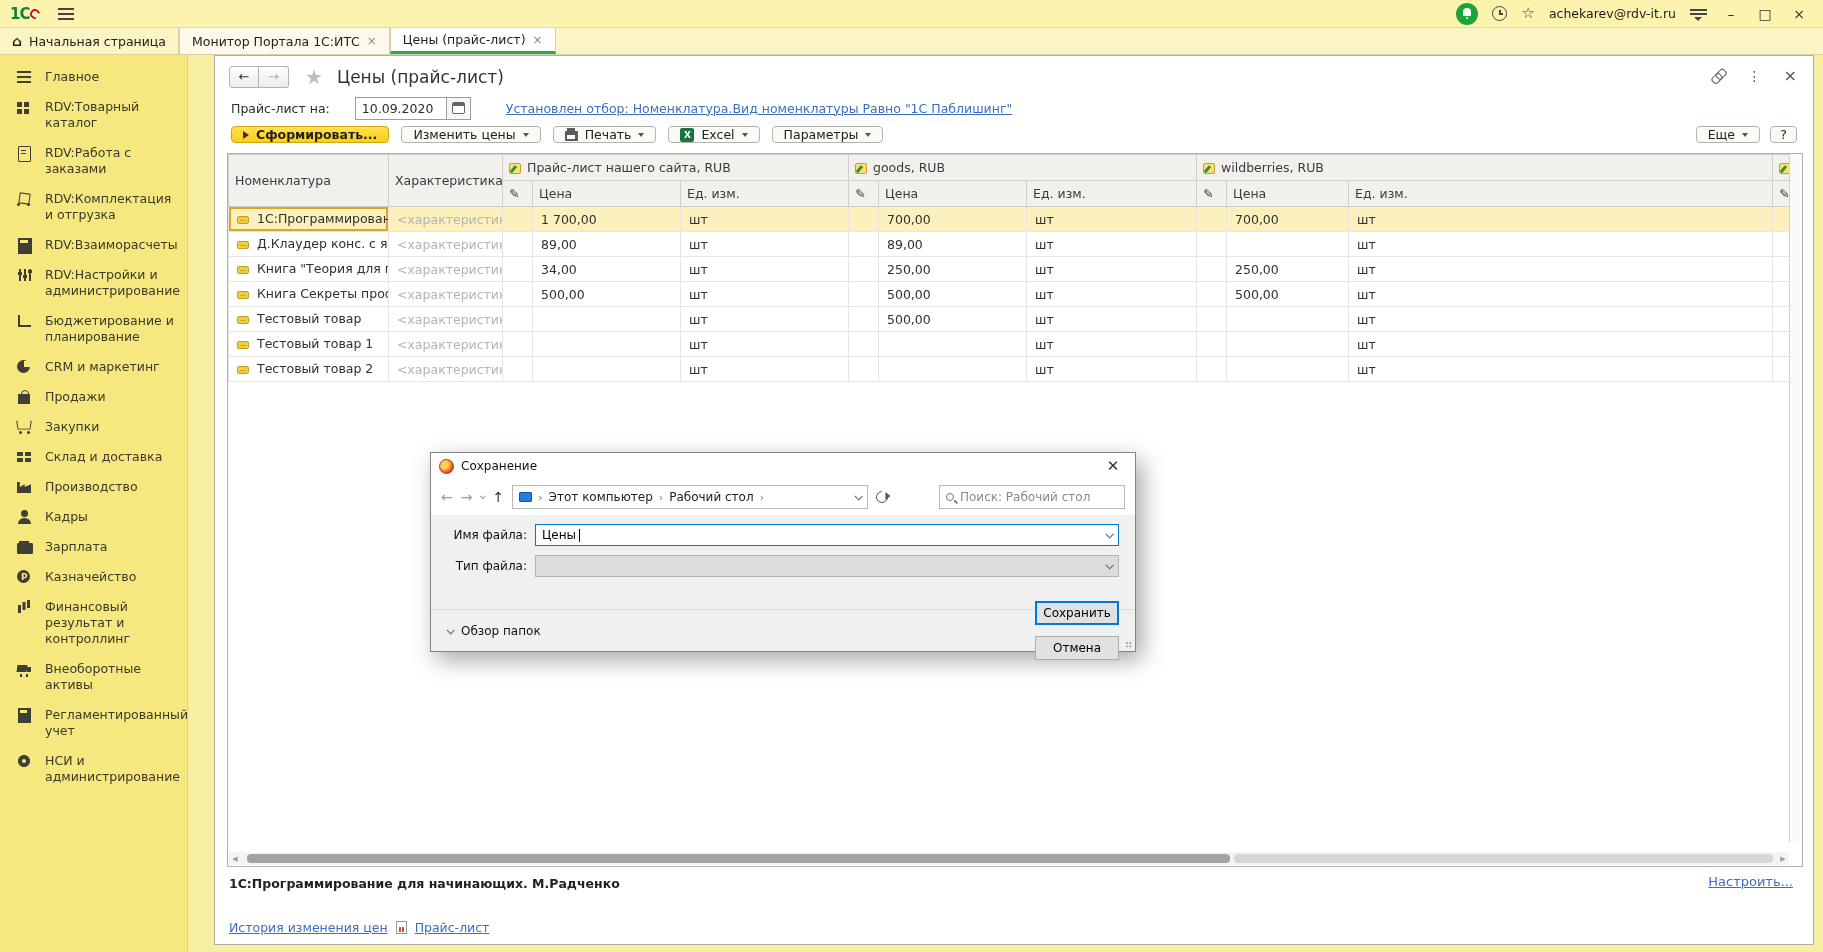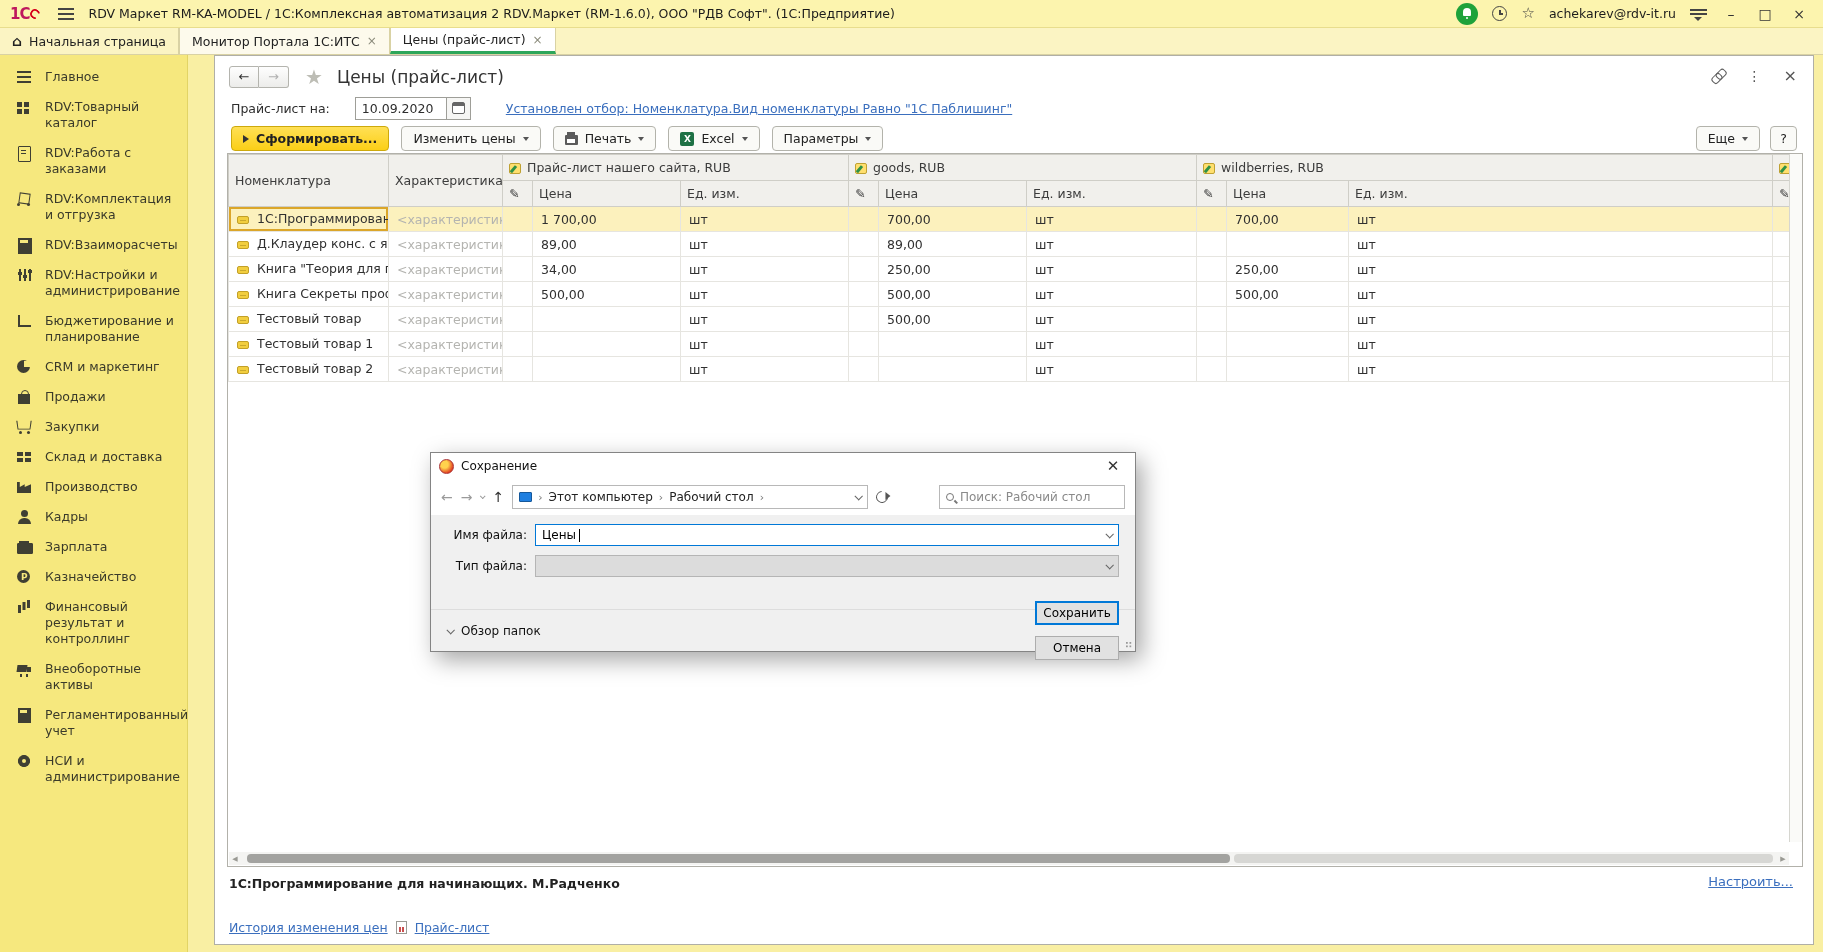--- a/index.html
+++ b/index.html
@@ -1,21 +1,21 @@
 <!DOCTYPE html>
 <html><head>
 <meta charset="utf-8">
 <style>
   * { margin:0; padding:0; box-sizing:border-box; }
   html,body { width:1823px; height:952px; overflow:hidden; }
   body { font-family:"DejaVu Sans","Liberation Sans",sans-serif; font-size:12.5px; color:#2e2e2e; background:#f9efa3; position:relative; }
 
   
   .titlebar { position:absolute; left:0; top:0; width:100%; height:28px; background:#fcf4ae; display:flex; align-items:center; border-bottom:1px solid #e8dd8d; }
-  .logo1c { font-weight:bold; font-size:15px; color:#be185d; margin-left:10px; letter-spacing:-1px; }
+  .logo1c { font-weight:bold; font-size:15px; color:#15803d; margin-left:10px; letter-spacing:-1px; }
   .logo-swoosh { width:10px; height:10px; border:2px solid #d6001c; border-radius:50%; border-right-color:transparent; display:inline-block; margin-left:1px; transform:rotate(35deg); }
   .hamb { width:16px; height:2px; background:#444; position:relative; margin:0 14px 0 18px; }
   .hamb::before,.hamb::after { content:""; position:absolute; left:0; width:16px; height:2px; background:#444; }
   .hamb::before{ top:-5px; } .hamb::after{ top:5px; }
   .win-title { font-size:12.5px; color:#1c1c1c; }
   .tb-right { margin-left:auto; display:flex; align-items:center; gap:14px; padding-right:14px; }
   .bell-badge { width:22px; height:22px; border-radius:50%; background:#1ea23a; position:relative; }
   .bell-badge::before { content:""; position:absolute; left:7px; top:5px; width:8px; height:8px; background:#fff; border-radius:50% 50% 12% 12%; }
   .bell-badge::after { content:""; position:absolute; left:10px; top:14px; width:2px; height:2px; background:#fff; border-radius:50%; }
   .clock-ic { width:15px; height:15px; border:1.6px solid #444; border-radius:50%; position:relative; }
@@ -94,21 +94,21 @@
   .close-x { color:#555; font-size:16px; line-height:1; }
 
   .p-filter { position:absolute; left:16px; top:40px; height:24px; display:flex; align-items:center; gap:25px; }
   .date-wrap { display:flex; }
   .date-box { width:92px; height:23px; border:1px solid #9e9e98; padding:0 6px; font-size:12.5px; line-height:21px; background:#fff; }
   .cal-btn { width:24px; height:23px; border:1px solid #9e9e98; border-left:none; background:#f6f6f4; display:flex; align-items:center; justify-content:center; }
   .cal-ic { width:13px; height:12px; border:1.3px solid #666; border-radius:2px; position:relative; background:#fff; }
   .cal-ic::before { content:""; position:absolute; left:0; top:0; width:100%; height:3px; background:#666; }
   a.flink { color:#3b6fbe; text-decoration:underline; font-size:12.5px; margin-left:10px; cursor:pointer; }
   .p-toolbar { position:absolute; left:16px; top:70px; height:26px; display:flex; gap:12px; }
-  .btn { height:25px; border:1px solid #b3b3ab; background:#fafaf7; border-radius:4px; padding:0 11px; display:flex; align-items:center; gap:7px; font-size:12.5px; color:#222; }
+  .btn { height:17px; border:1px solid #b3b3ab; background:#fafaf7; border-radius:4px; padding:0 11px; display:flex; align-items:center; gap:7px; font-size:12.5px; color:#222; }
   .btn.yellow { background:linear-gradient(#ffe055,#fbcf17); border-color:#cda90c; font-weight:bold; }
   .tri { border-left:3.5px solid transparent; border-right:3.5px solid transparent; border-top:4px solid #555; margin-top:1px; }
   .play { border-top:4px solid transparent; border-bottom:4px solid transparent; border-left:6px solid #333; }
   .printer-ic { width:13px; height:10px; background:#5b5b5b; border-radius:1px; position:relative; margin-top:2px; }
   .printer-ic::before { content:""; position:absolute; left:2.5px; top:-3px; width:8px; height:3px; background:#5b5b5b; }
   .printer-ic::after { content:""; position:absolute; left:2.5px; top:4px; width:8px; height:4px; background:#fff; }
   .excel-ic { width:14px; height:14px; background:#1e7145; border-radius:2px; color:#fff; font-size:9px; font-weight:bold; text-align:center; line-height:14px; }
   .tb-far-right { position:absolute; right:16px; top:70px; display:flex; gap:10px; }
 
   
@@ -175,21 +175,20 @@
   .wbtn.primary { border:2px solid #0078d7; line-height:20px; }
   .grip { position:absolute; right:2px; bottom:2px; width:7px; height:7px; background:radial-gradient(circle at 1px 1px, #9a9a9a 1px, transparent 1.2px); background-size:3.5px 3.5px; }
 </style>
 </head>
 <body>
 
 <div class="titlebar">
   <span class="logo1c">1С</span>
     <span class="logo-swoosh"></span>
   <span class="hamb"></span>
-  <span class="win-title">RDV Маркет RM-KA-MODEL / 1С:Комплексная автоматизация 2 RDV.Маркет (RM-1.6.0), ООО "РДВ Софт".  (1С:Предприятие)</span>
   <div class="tb-right">
     <span class="bell-badge"></span>
     <span class="clock-ic"></span>
     <span class="star-ic">☆</span>
     <span class="email">achekarev@rdv-it.ru</span>
     <span class="menu-lines"></span>
     <span class="winbtn">–</span>
     <span class="winbtn">□</span>
     <span class="winbtn">×</span>
   </div>

